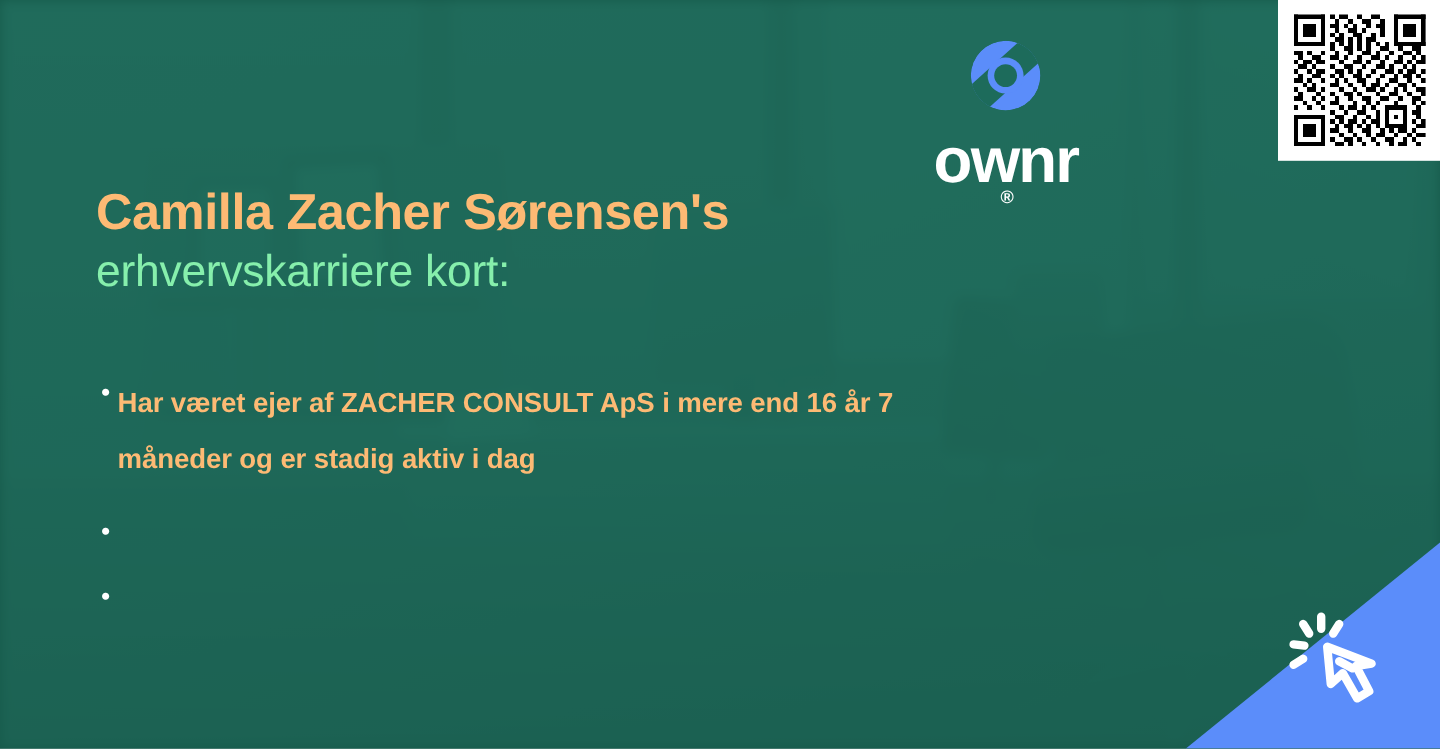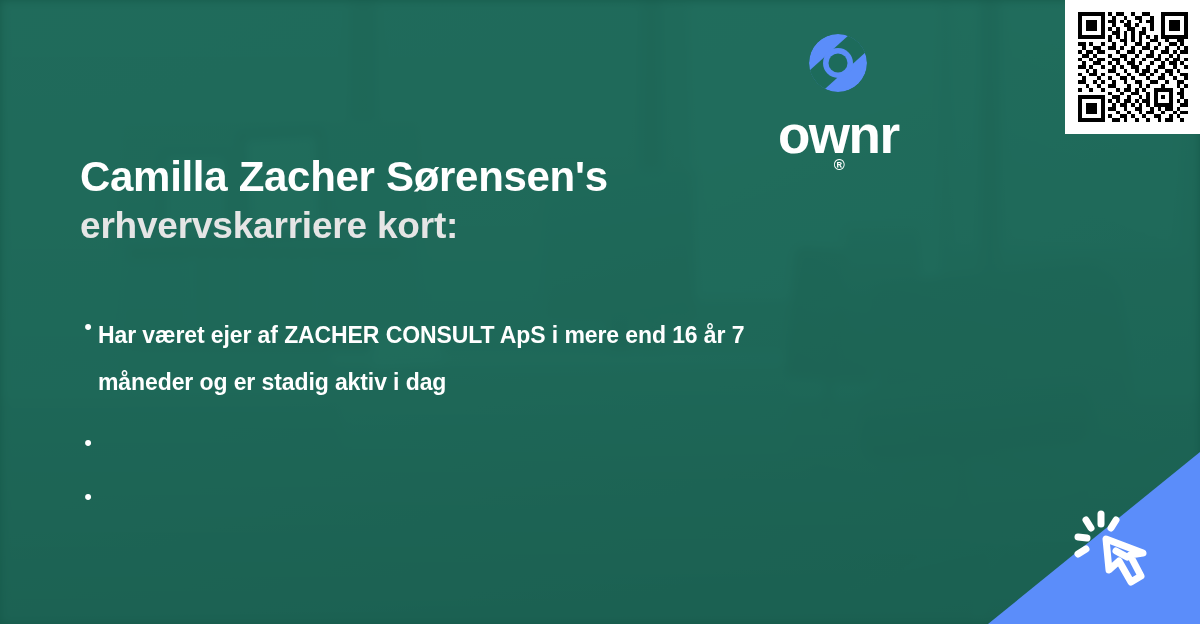--- a/index.html
+++ b/index.html
@@ -152,30 +152,30 @@
     display: flex; align-items: center; justify-content: center;
   }
   .qr-svg { display:block; }
 
   .headline {
     position: absolute;
     left: 80px; top: 152px;
     width: 900px;
   }
   .headline .l1 {
-    color: #ffffff;
+    color: #fdba74;
     font-size: 42px;
     font-weight: bold;
     line-height: 1.18;
     letter-spacing: -0.3px;
   }
   .headline .l2 {
-    color: #e5e5e5;
+    color: #86efac;
     font-size: 37px;
-    font-weight: bold;
+    font-weight: normal;
     line-height: 1.3;
     letter-spacing: -0.2px;
   }
 
   .bullets {
     position: absolute;
     left: 78px; top: 312px;
     width: 960px;
   }
   .bullet {
@@ -187,21 +187,21 @@
     color: #ffffff;
     font-size: 22px;
     line-height: 32px;
     width: 20px;
     flex: 0 0 20px;
     text-align: center;
     position: relative;
     top: -1px;
   }
   .bullet-text {
-    color: #ffffff;
+    color: #fdba74;
     font-size: 23px;
     font-weight: bold;
     line-height: 47px;
     letter-spacing: -0.1px;
     max-width: 760px;
   }
   .bullet.narrow .bullet-text { max-width: 745px; }
 </style>
 </head>
 <body>

